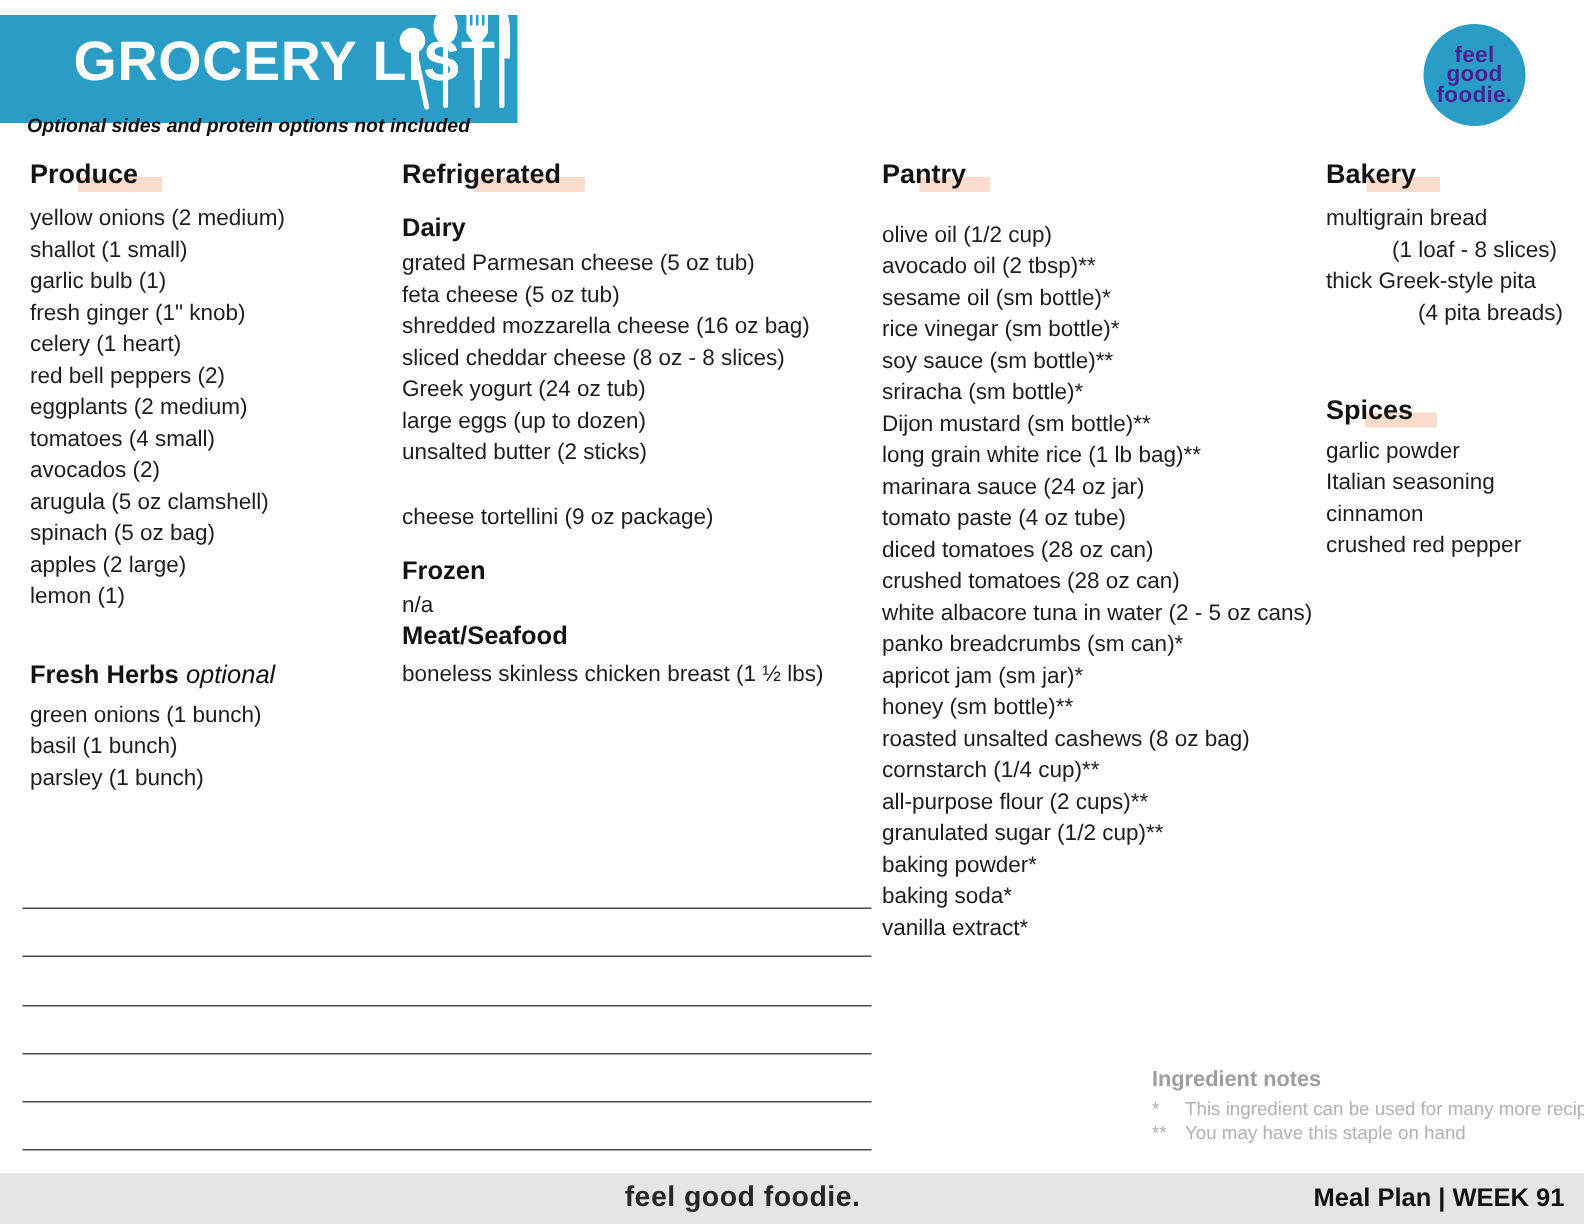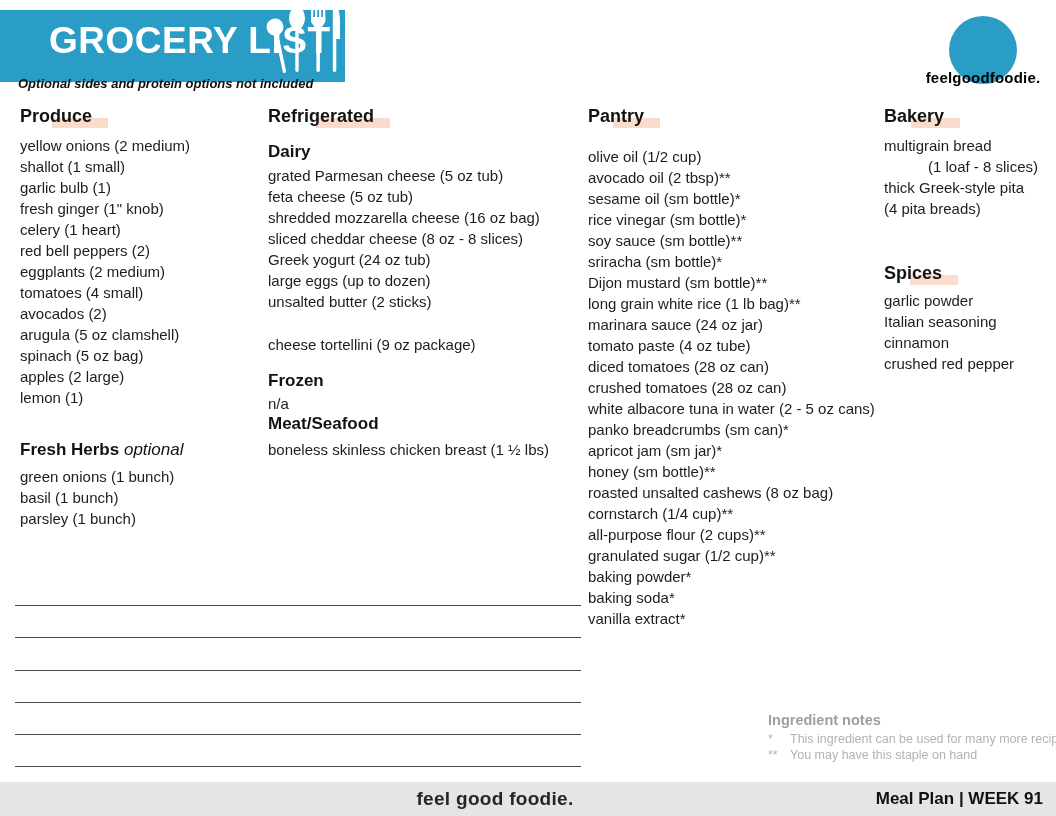--- a/index.html
+++ b/index.html
@@ -30,22 +30,22 @@
 
   .subtitle {
     position: absolute; left: 18px; top: 76px;
     font-size: 13px; font-style: italic; font-weight: 700; color: #111;
   }
 
   
   .logo {
     position: absolute; left: 949px; top: 16px;
     width: 68px; height: 68px; border-radius: 50%;
-    background: #2a9dc7; color: #000000;
-    display: flex; flex-direction: row; align-items: flex-end; justify-content: center;
+    background: #2a9dc7; color: #4c1d95;
+    display: flex; flex-direction: column; align-items: center; justify-content: center;
     font-weight: 700; font-size: 15px; line-height: 13.5px; letter-spacing: 0.2px;
   }
 
   
   .col { position: absolute; top: 106px; }
   .col-produce      { left: 20px;  width: 240px; }
   .col-refrigerated { left: 268px; width: 308px; }
   .col-pantry       { left: 588px; width: 300px; }
   .col-right        { left: 884px; width: 158px; }
 
@@ -75,21 +75,21 @@
   .loose-item { margin-top: 22px; }
   .frozen-block { margin-top: 16px; }
   .frozen-block .sub-title { margin-bottom: 2px; }
   .meat-block { }
   .meat-block .sub-title { margin-bottom: 5px; }
 
   .pantry-items { margin-top: 11px; }
 
   .bakery-item .qty-line { white-space: nowrap; }
   .bakery-items .bakery-item:first-child  .qty-line { text-align: right; padding-right: 4px; }
-  .bakery-items .bakery-item:nth-child(2) .qty-line { text-align: left; }
+  .bakery-items .bakery-item:nth-child(2) .qty-line { text-align: right; }
   .spices-block { margin-top: 44px; }
   .spices-block .sec-title { margin-bottom: 6px; }
 
   
   .writing-lines { position: absolute; left: 15px; top: 574px; width: 566px; }
   .wline { height: 32.2px; border-bottom: 1px solid #4a4a4a; }
 
   
   .notes { position: absolute; left: 768px; top: 712px; width: 312px; }
   .notes-title { font-size: 14.5px; font-weight: 700; color: #9e9e9e; margin-bottom: 3px; }

